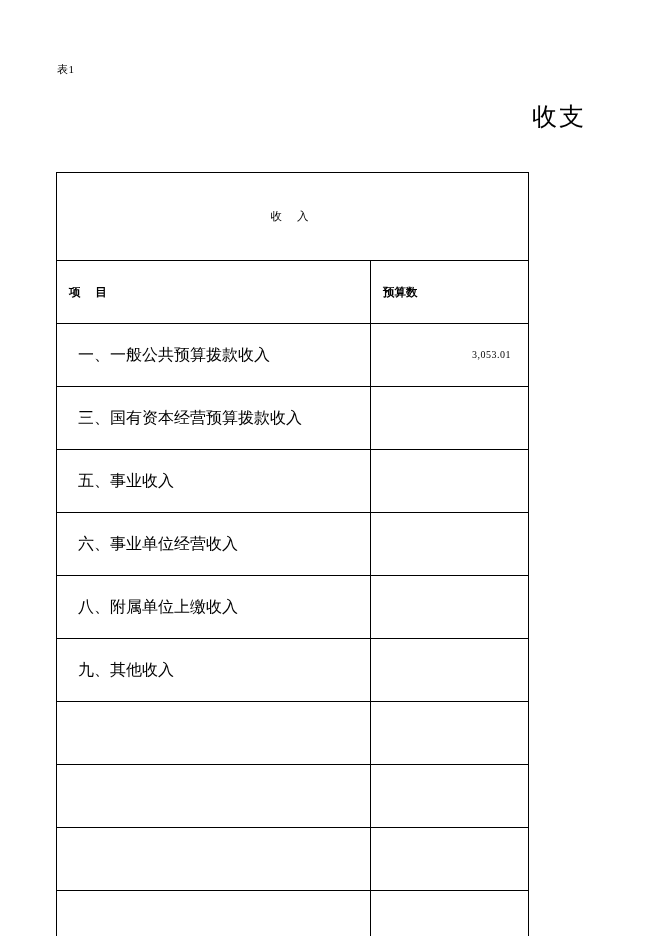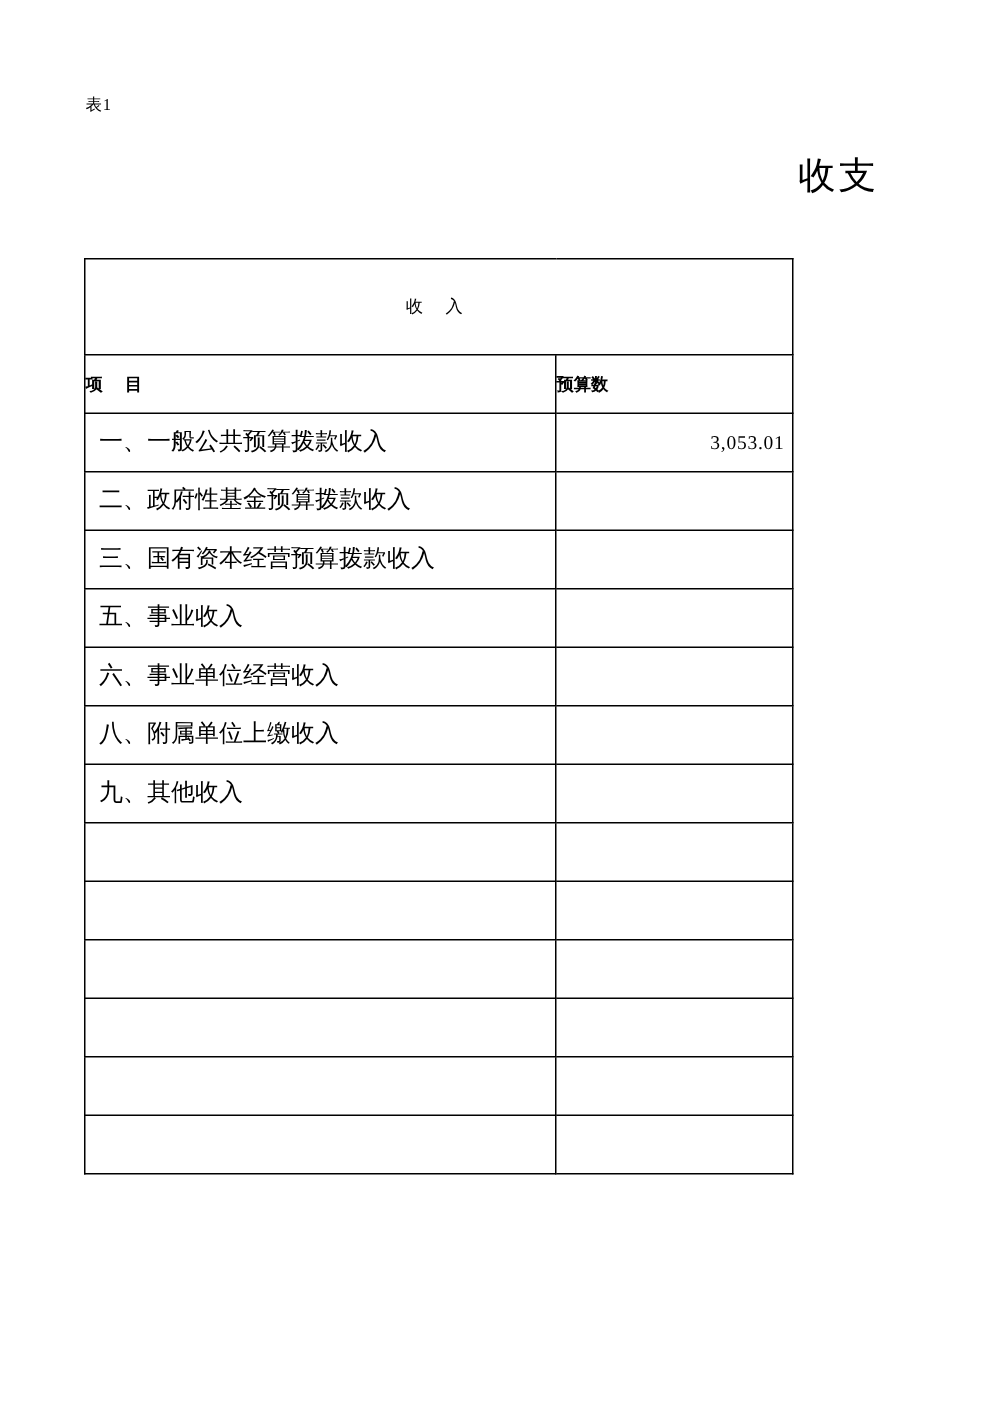--- a/index.html
+++ b/index.html
@@ -43,21 +43,21 @@
   table.budget {
     position: absolute;
     left: 56px;
     top: 172px;
     width: 473px;
     border-collapse: collapse;
     table-layout: fixed;
   }
   table.budget td {
     border: 1px solid #000000;
-    padding: 0;
+    padding: 12px;
     vertical-align: middle;
     font-size: 11.5px;
     font-family: "Liberation Serif", serif;
   }
   .col-item { width: 314px; }
   .col-val  { width: 158px; }
 
   .banner-cell {
     height: 63px;
     text-align: center;
@@ -79,21 +79,21 @@
     display: block;
     padding-left: 9px;
     font-size: 16px;
     line-height: 38px;
     white-space: nowrap;
   }
   .val-text {
     display: block;
     padding-right: 5px;
     text-align: right;
-    font-size: 13px;
+    font-size: 10px;
     font-family: "Liberation Serif", serif;
     line-height: 38px;
     letter-spacing: 0.5px;
     white-space: nowrap;
   }
   .empty-cell { height: 38px; }
 </style>
 </head>
 <body>
 
@@ -120,28 +120,20 @@
       <tr>
         <td class="row-cell">
             <span class="item-text">一、一般公共预算拨款收入</span>
           </td>
         <td class="row-cell">
             <span class="val-text">3,053.01</span>
           </td>
       </tr>
       <tr>
         <td class="row-cell">
-            <span class="item-text">二、政府性基金预算拨款收入</span>
-          </td>
-        <td class="row-cell">
-            <span class="val-text"></span>
-          </td>
-      </tr>
-      <tr>
-        <td class="row-cell">
             <span class="item-text">三、国有资本经营预算拨款收入</span>
           </td>
         <td class="row-cell">
             <span class="val-text"></span>
           </td>
       </tr>
       <tr>
         <td class="row-cell">
             <span class="item-text">五、事业收入</span>
           </td>

